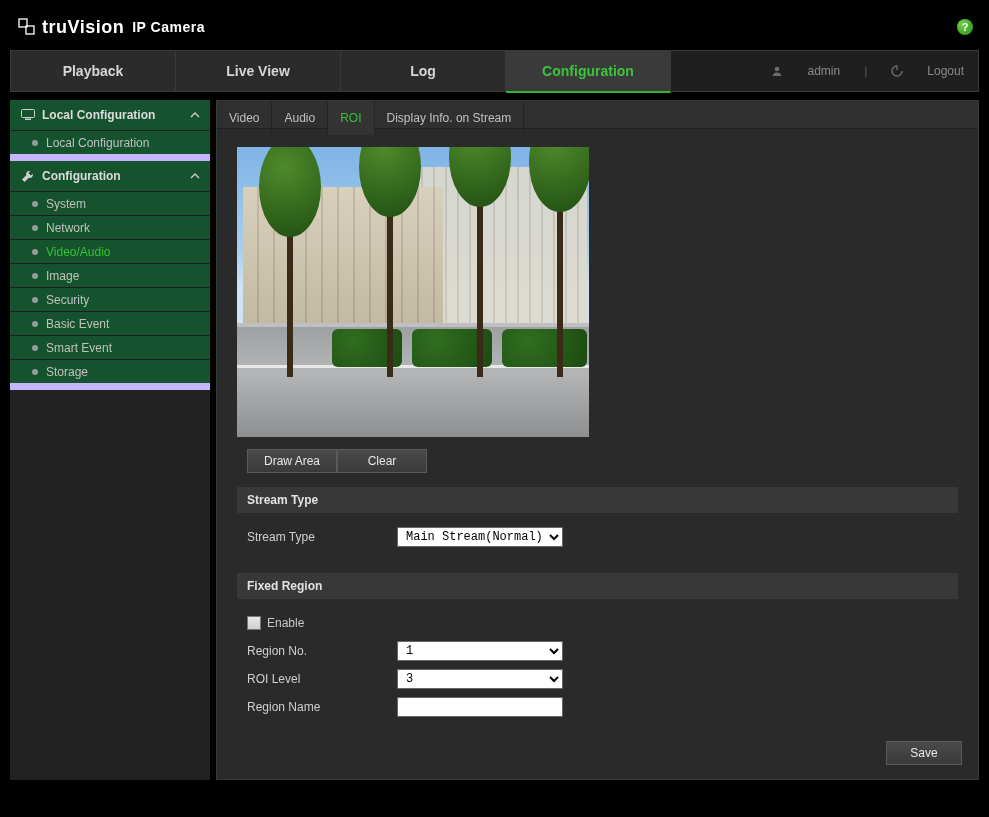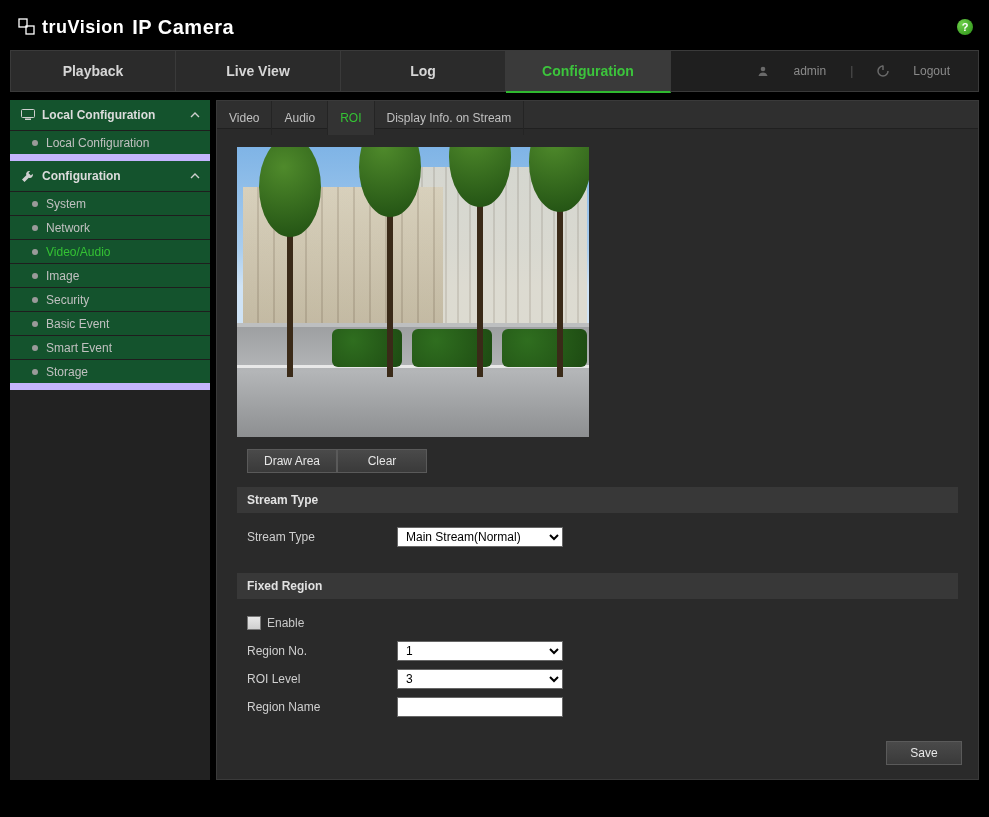--- a/index.html
+++ b/index.html
@@ -22,21 +22,21 @@
     height: 38px;
     padding-left: 8px;
     color: #fff;
   }
   .brand-icon {
     width: 18px; height: 18px; margin-right: 6px;
     position: relative;
   }
   .brand-icon svg { display:block; }
   .brand-text { font-size: 18px; letter-spacing: 0.5px; font-weight: bold; font-family: Liberation Sans, sans-serif; }
-  .brand-prod { font-size: 20px; letter-spacing: 0.5px; margin-left: 8px; font-family: "Arial Black", Arial, sans-serif; font-weight: bold;}
+  .brand-prod { font-size: 14px; letter-spacing: 0.5px; margin-left: 8px; font-family: "Arial Black", Arial, sans-serif; font-weight: bold;}
   .help-icon {
     margin-left: auto;
     margin-right: 6px;
     width: 16px; height: 16px;
     border-radius: 50%;
     background: radial-gradient(circle at 30% 30%, #6ed04a, #2a8f16);
     color: #fff;
     font-size: 11px;
     font-weight: bold;
     display: flex; align-items: center; justify-content: center;
@@ -70,21 +70,21 @@
     background: #3a3a3a;
     color: #3cc43c;
     border-bottom: 2px solid #2fb82f;
     height: 42px;
   }
   .spacer { flex: 1; }
   .userbox {
     display: flex;
     align-items: center;
     gap: 24px;
-    padding-right: 28px;
+    padding-right: 14px;
     color: #8a8a8a;
     font-size: 12px;
   }
   .userbox .sep { color: #555; }
   .usr-ico svg, .logout-ico svg { display:block; }
   
   .main {
     display: flex;
     margin-top: 8px;
     gap: 6px;
@@ -205,20 +205,21 @@
   .row { display:flex; align-items:center; height: 28px; }
   .row label.lab { width: 150px; color: #cfcfcf; }
   select, input[type=text] {
     width: 166px;
     height: 20px;
     background: #fff;
     border: 1px solid #666;
     color: #000;
     font-size: 12px;
     padding: 1px 4px;
+    font-family: Liberation Mono, monospace;
   }
   select { appearance: auto; }
   .chk {
     width: 14px; height: 14px;
     border: 1px solid #777;
     background: linear-gradient(#e8e8e8,#cfcfcf);
     margin-right: 6px;
     display:inline-block;
     cursor:pointer;
   }

